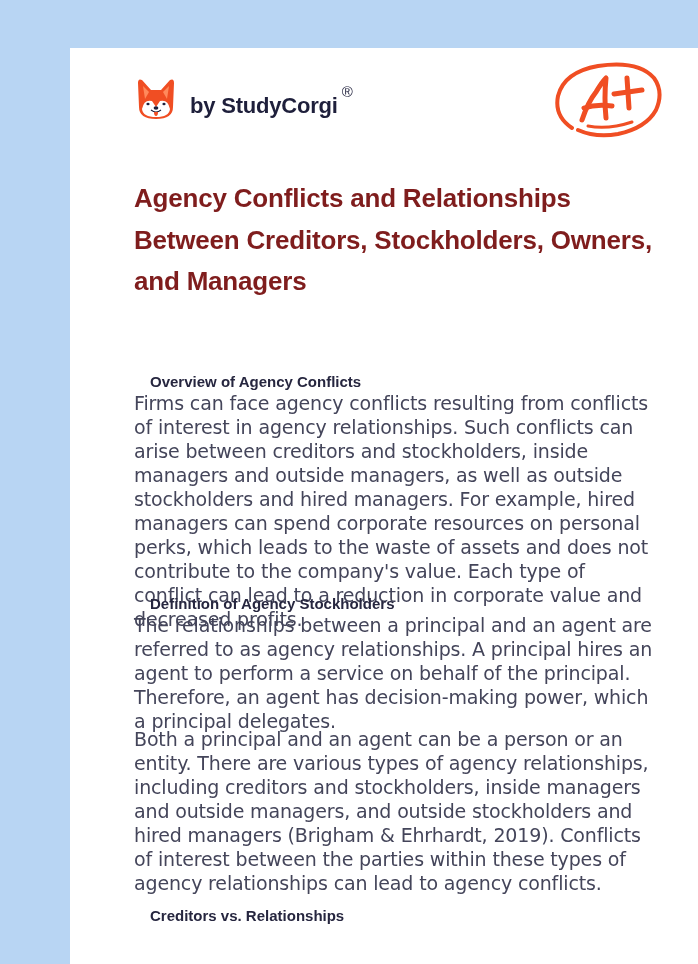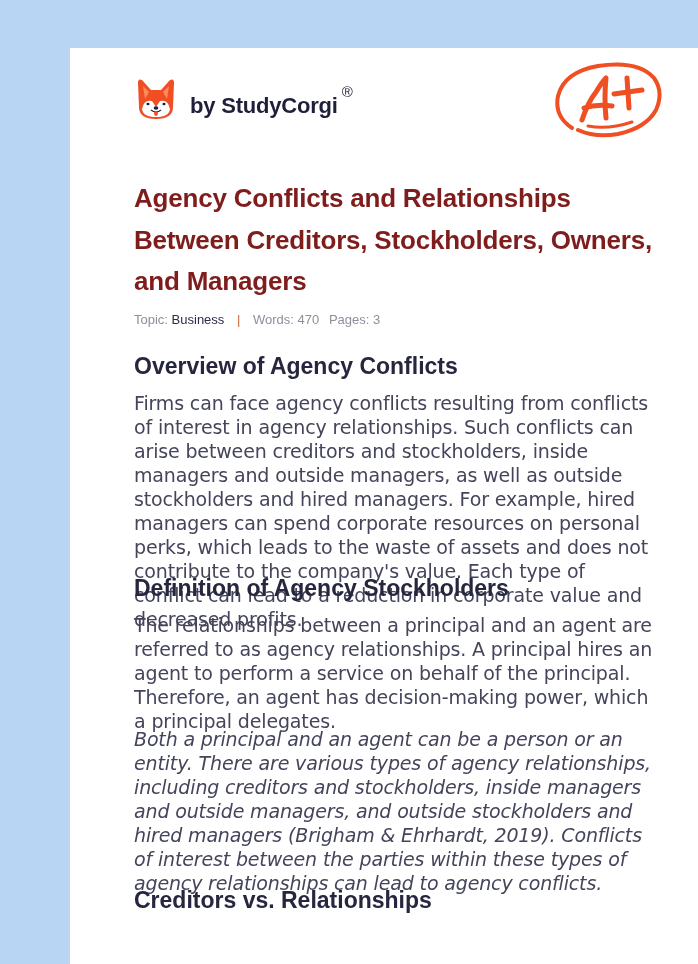--- a/index.html
+++ b/index.html
@@ -91,40 +91,40 @@
     margin: 0 9px;
   }
   .meta .gap { margin-left: 6px; }
   .content {
     position: absolute;
     left: 64px;
     top: 300px;
     width: 520px;
   }
   h2 {
-    margin: 0;
+    margin: 16px;
     font-family: "Liberation Sans", sans-serif;
     font-weight: bold;
-    font-size: 23px;
+    font-size: 15px;
     line-height: 28px;
     color: #26263f;
   }
   p {
     margin: 0;
     font-family: "DejaVu Sans", sans-serif;
     font-size: 19px;
     line-height: 24px;
     color: #44455a;
     letter-spacing: -0.15px;
   }
   .h-overview { position: absolute; top: 4px; left: 0; }
   .p-overview { position: absolute; top: 43px; left: 0; width: 520px; }
   .h-definition { position: absolute; top: 226px; left: 0; }
   .p-def1 { position: absolute; top: 265px; left: 0; width: 520px; }
-  .p-def2 { position: absolute; top: 379px; left: 0; width: 520px; font-style: italic; }
+  .p-def2 { position: absolute; top: 379px; left: 0; width: 520px; }
   .h-creditors { position: absolute; top: 538px; left: 0; }
 </style>
 </head>
 <body>
 
 <div class="card">
 
   <div class="brand">
     <svg class="brand-logo" viewBox="0 0 40 44" xmlns="http://www.w3.org/2000/svg">
 
@@ -152,29 +152,20 @@
     <path d="M20 70 Q2 58 6 38 Q12 14 46 8 Q86 2 102 20 Q112 34 104 52 Q94 70 66 76 Q44 80 26 72" stroke="#f04e23" stroke-width="4" fill="none" stroke-linecap="round"></path>
     <path d="M30 62 Q36 44 44 34 Q50 24 54 20 Q52 40 54 60" stroke="#f04e23" stroke-width="5" fill="none" stroke-linecap="round" stroke-linejoin="round"></path>
     <path d="M32 50 Q44 46 60 48" stroke="#f04e23" stroke-width="5" fill="none" stroke-linecap="round"></path>
     <path d="M62 36 L90 32" stroke="#f04e23" stroke-width="5" fill="none" stroke-linecap="round"></path>
     <path d="M75 20 L77 50" stroke="#f04e23" stroke-width="5" fill="none" stroke-linecap="round"></path>
     <path d="M36 68 Q56 72 80 64" stroke="#f04e23" stroke-width="3" fill="none" stroke-linecap="round"></path>
   </svg>
 
   <h1 class="title">Agency Conflicts and Relationships Between Creditors, Stockholders, Owners, and Managers</h1>
 
-  <div class="meta">
-    <span>Topic:</span>
-    <span class="topic-value">Business</span>
-    <span class="sep">|</span>
-    <span>Words:</span>
-    <span>470</span>
-    <span class="gap">Pages:</span>
-    <span>3</span>
-  </div>
 
   <div class="content">
     <h2 class="h-overview">Overview of Agency Conflicts</h2>
     <p class="p-overview">Firms can face agency conflicts resulting from conflicts of interest in agency relationships. Such conflicts can arise between creditors and stockholders, inside managers and outside managers, as well as outside stockholders and hired managers. For example, hired managers can spend corporate resources on personal perks, which leads to the waste of assets and does not contribute to the company's value. Each type of conflict can lead to a reduction in corporate value and decreased profits.</p>
 
     <h2 class="h-definition">Definition of Agency Stockholders</h2>
     <p class="p-def1">The relationships between a principal and an agent are referred to as agency relationships. A principal hires an agent to perform a service on behalf of the principal. Therefore, an agent has decision-making power, which a principal delegates.</p>
     <p class="p-def2">Both a principal and an agent can be a person or an entity. There are various types of agency relationships, including creditors and stockholders, inside managers and outside managers, and outside stockholders and hired managers (Brigham &amp; Ehrhardt, 2019). Conflicts of interest between the parties within these types of agency relationships can lead to agency conflicts.</p>
 
     <h2 class="h-creditors">Creditors vs. Relationships</h2>

